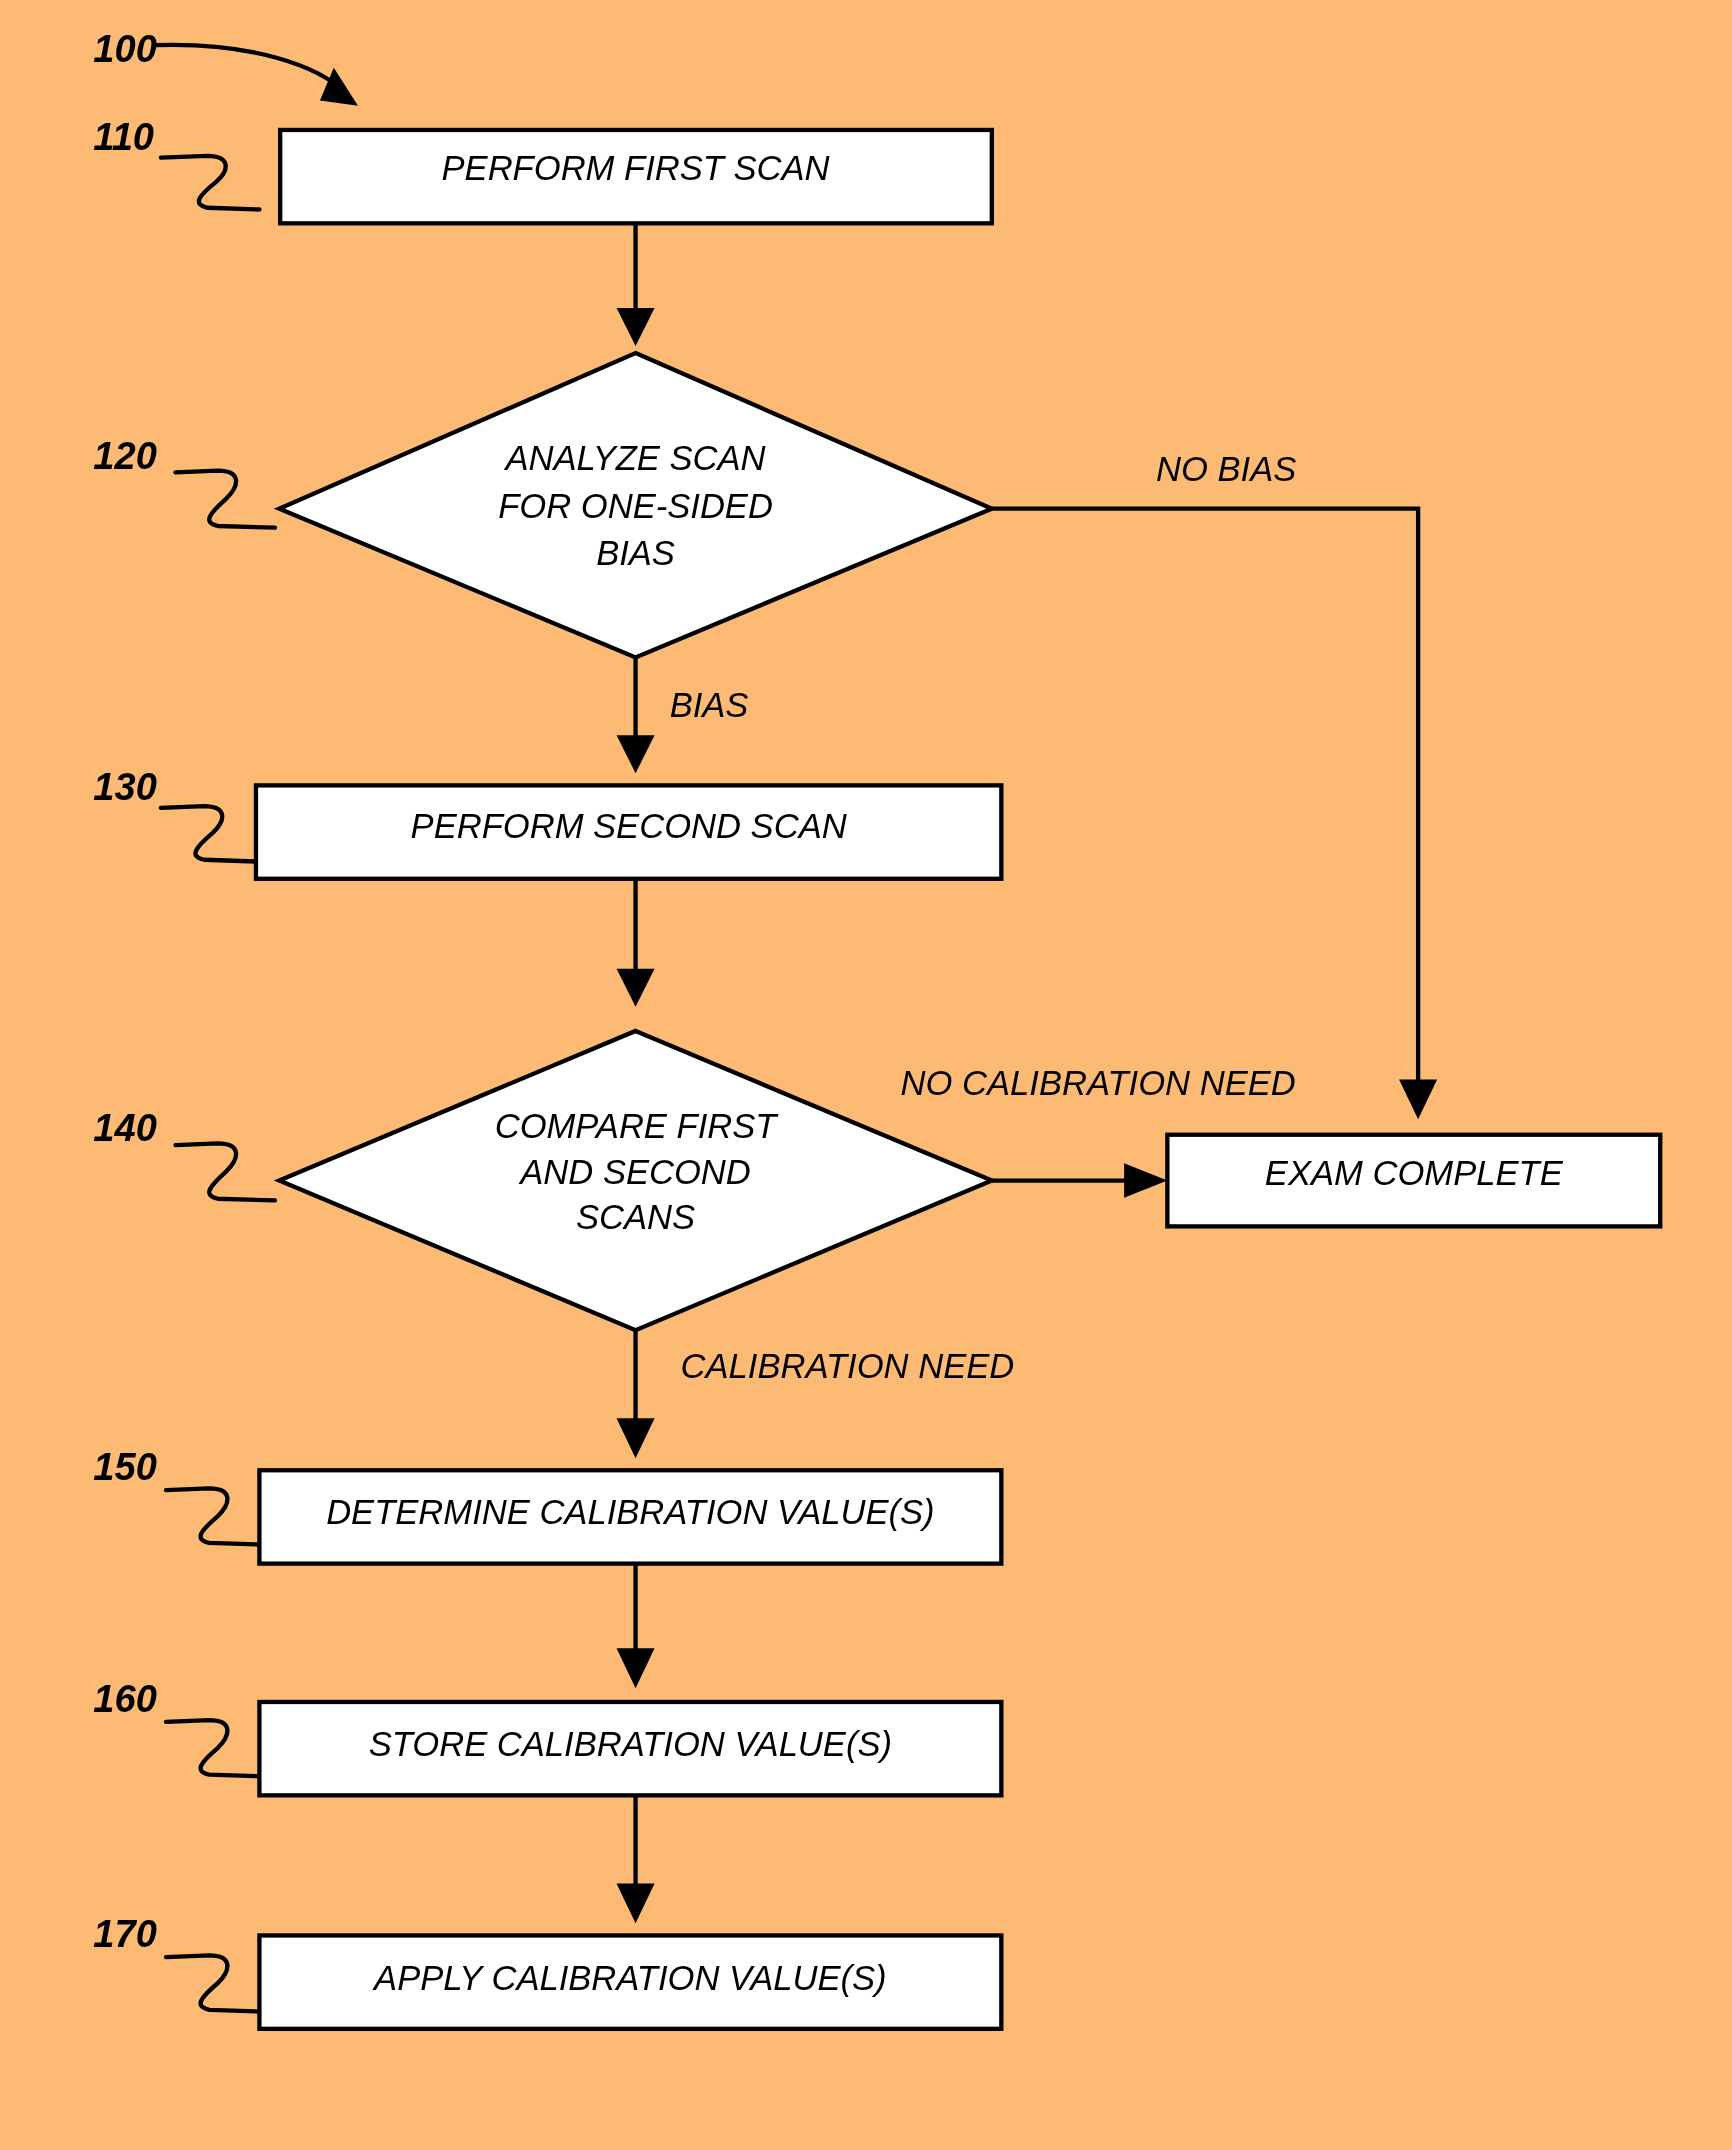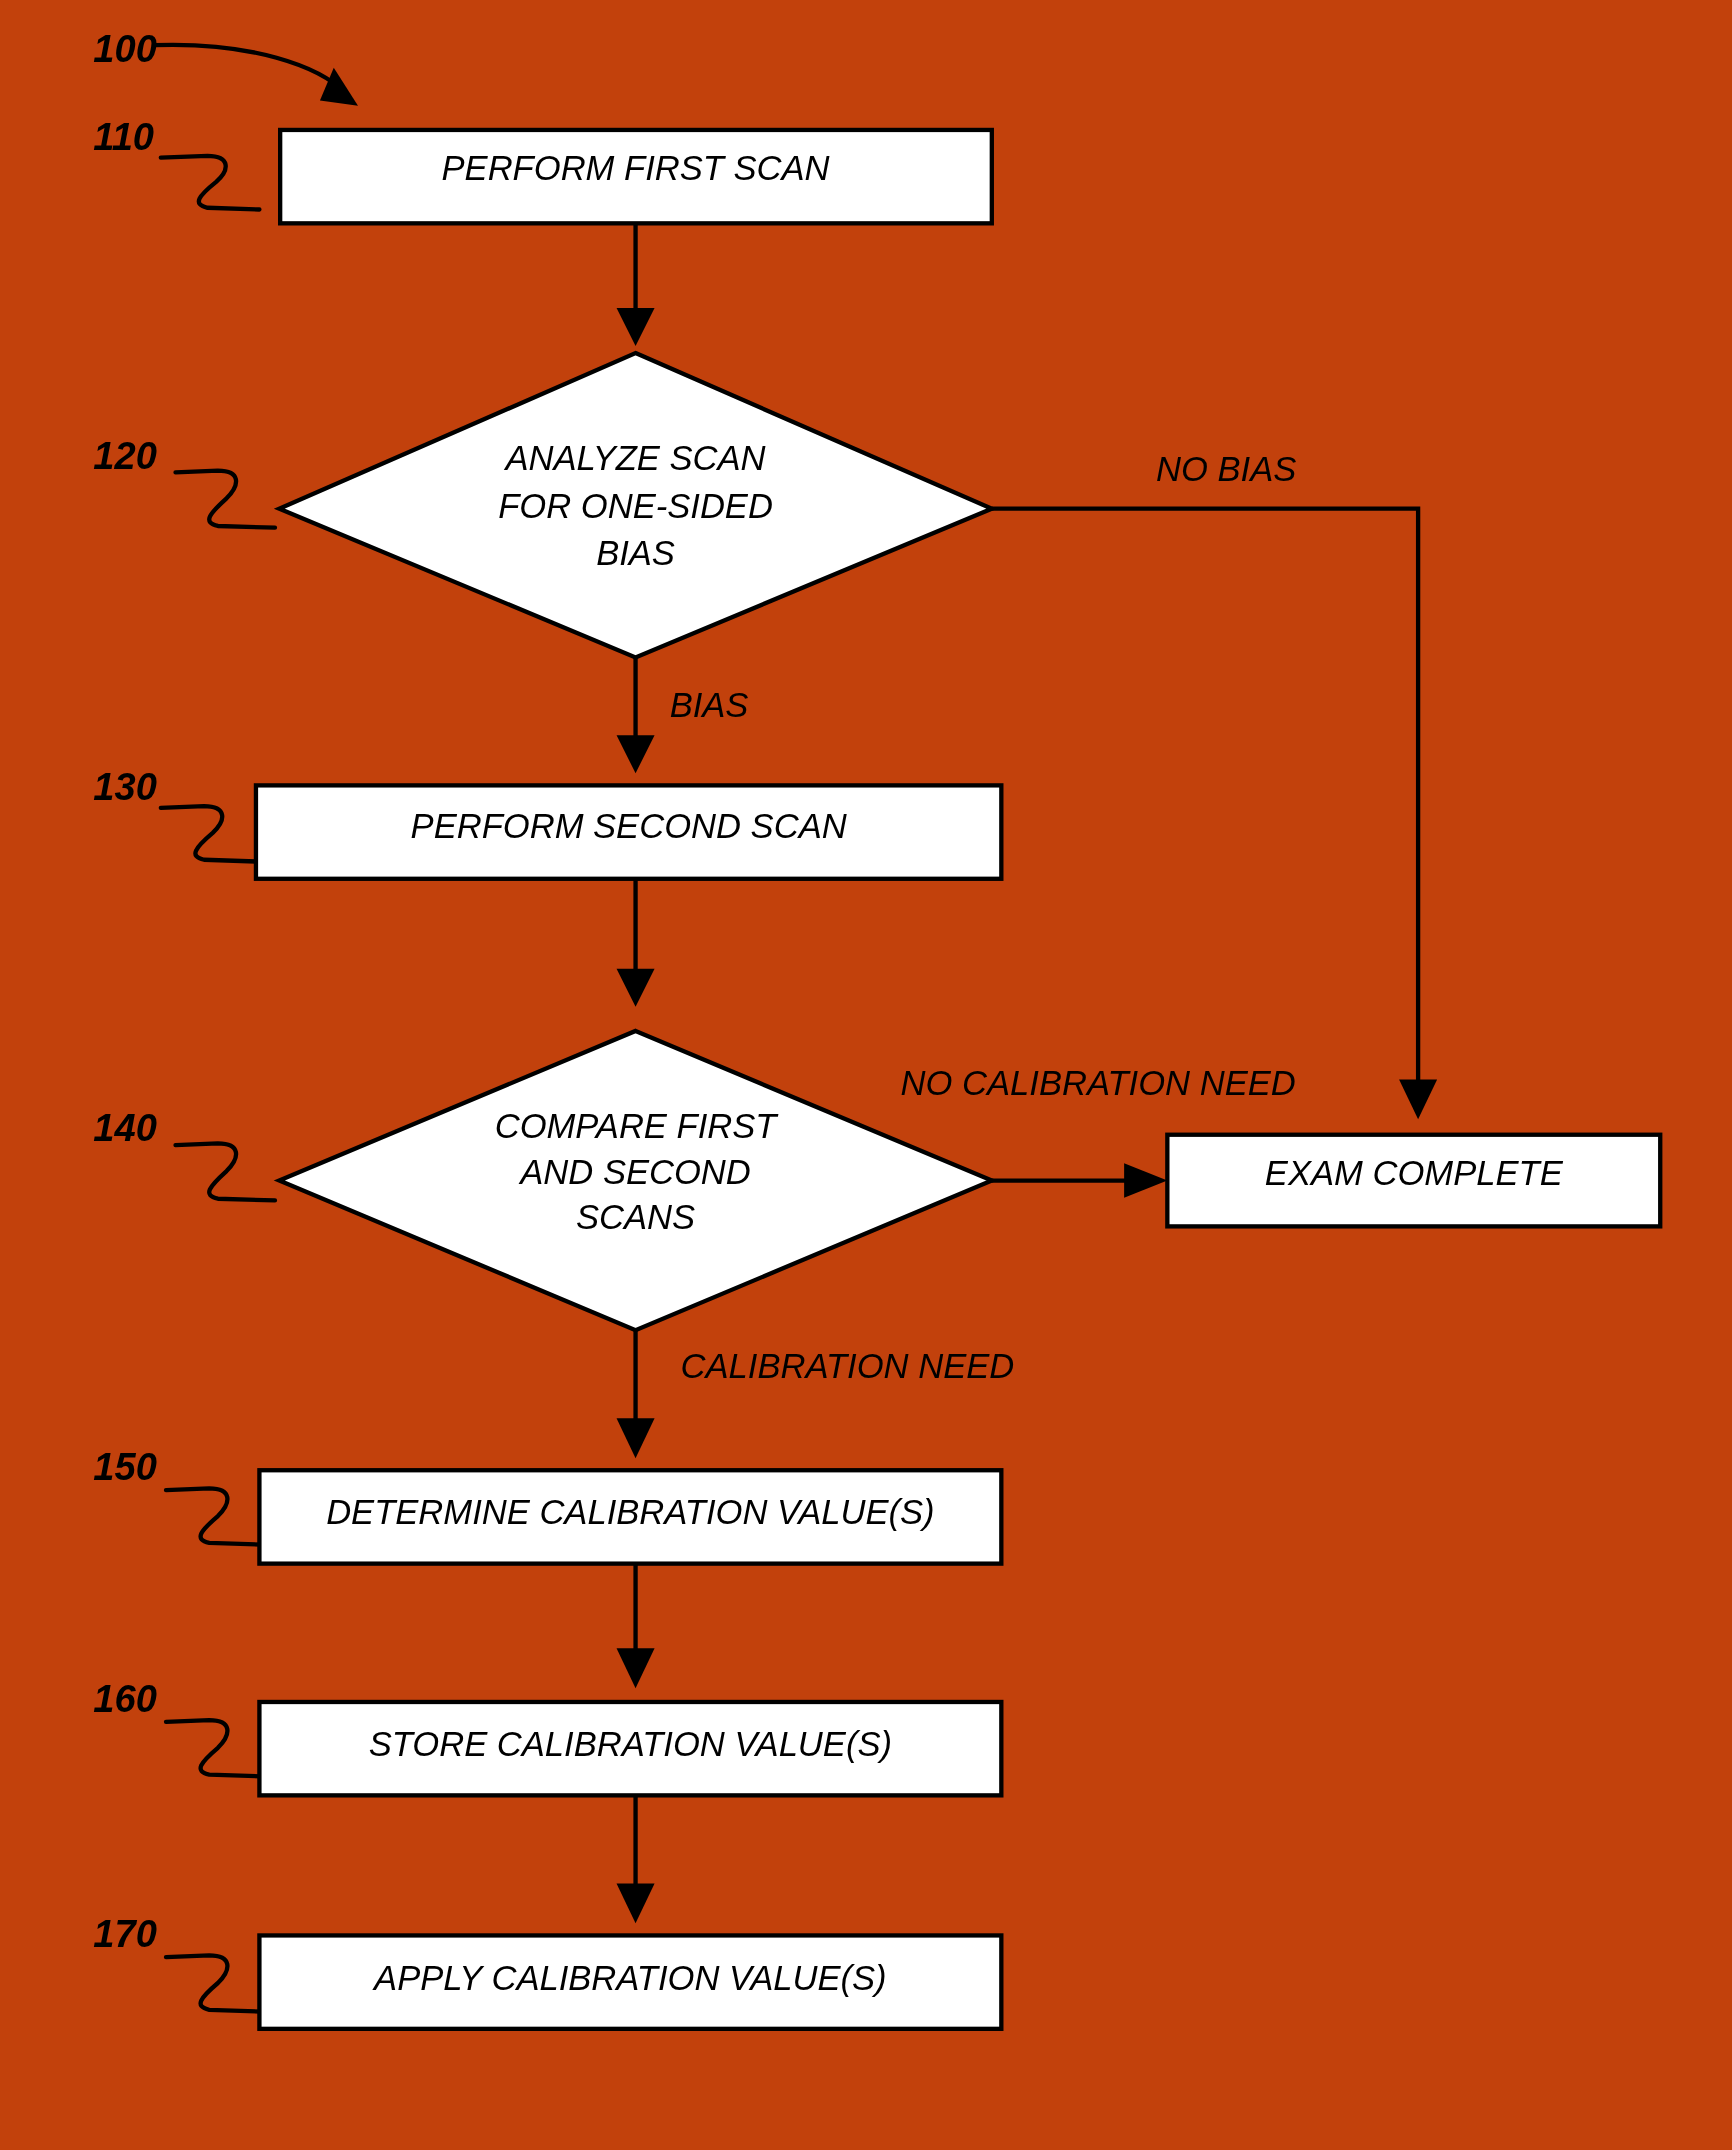--- a/index.html
+++ b/index.html
@@ -10,21 +10,21 @@
   body {
     width: 1732px;
     height: 2151px;
     font-family: "Liberation Sans", sans-serif;
     overflow: hidden;
   }
   #figure-root {
     position: relative;
     width: 1732px;
     height: 2151px;
-    background: #c2410c;
+    background: #fdba74;
   }
   svg#flowchart {
     display: block;
     width: 1732px;
     height: 2151px;
   }
   .node-shape {
     fill: #ffffff;
     stroke: #000000;
     stroke-width: 5;

